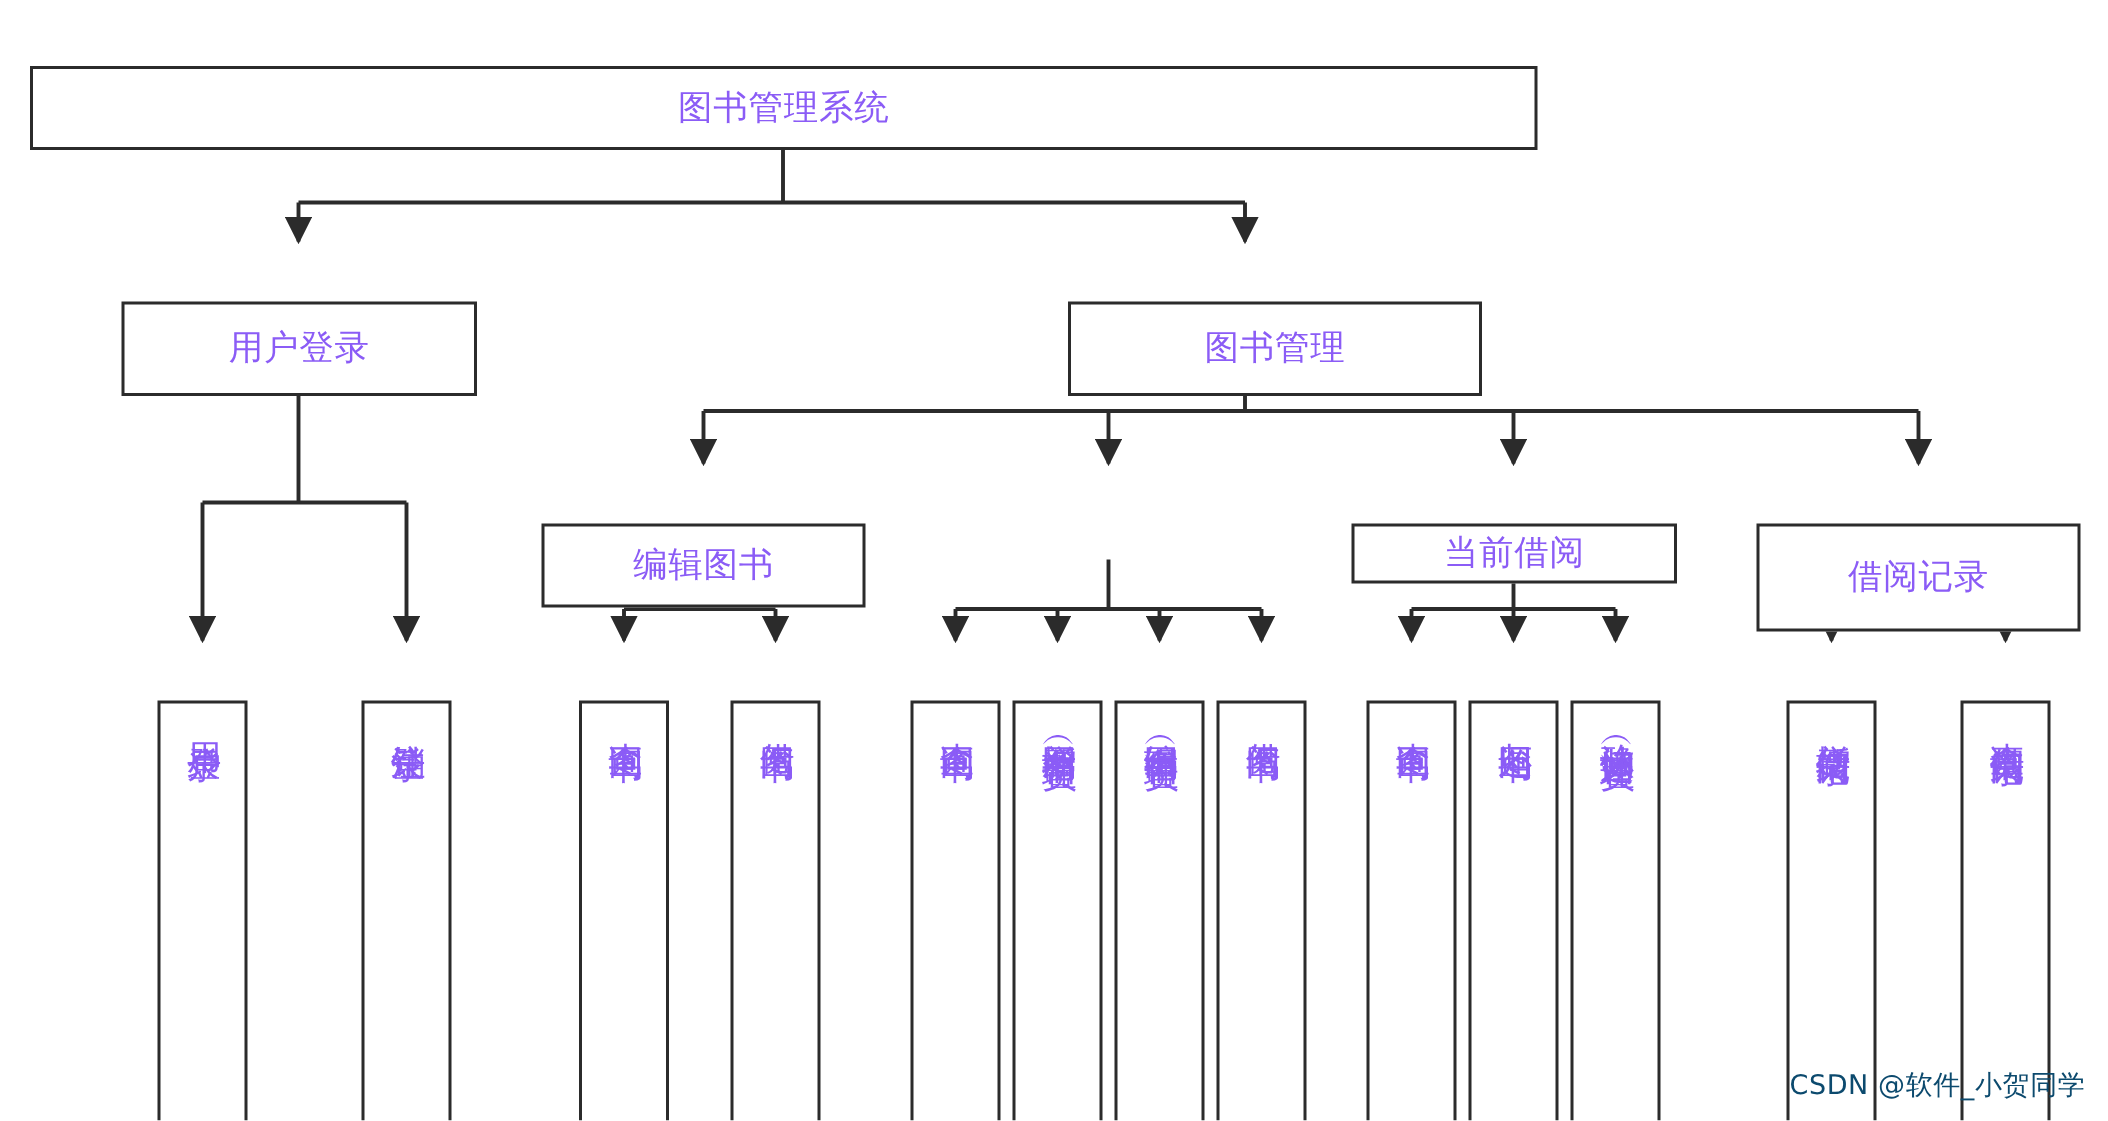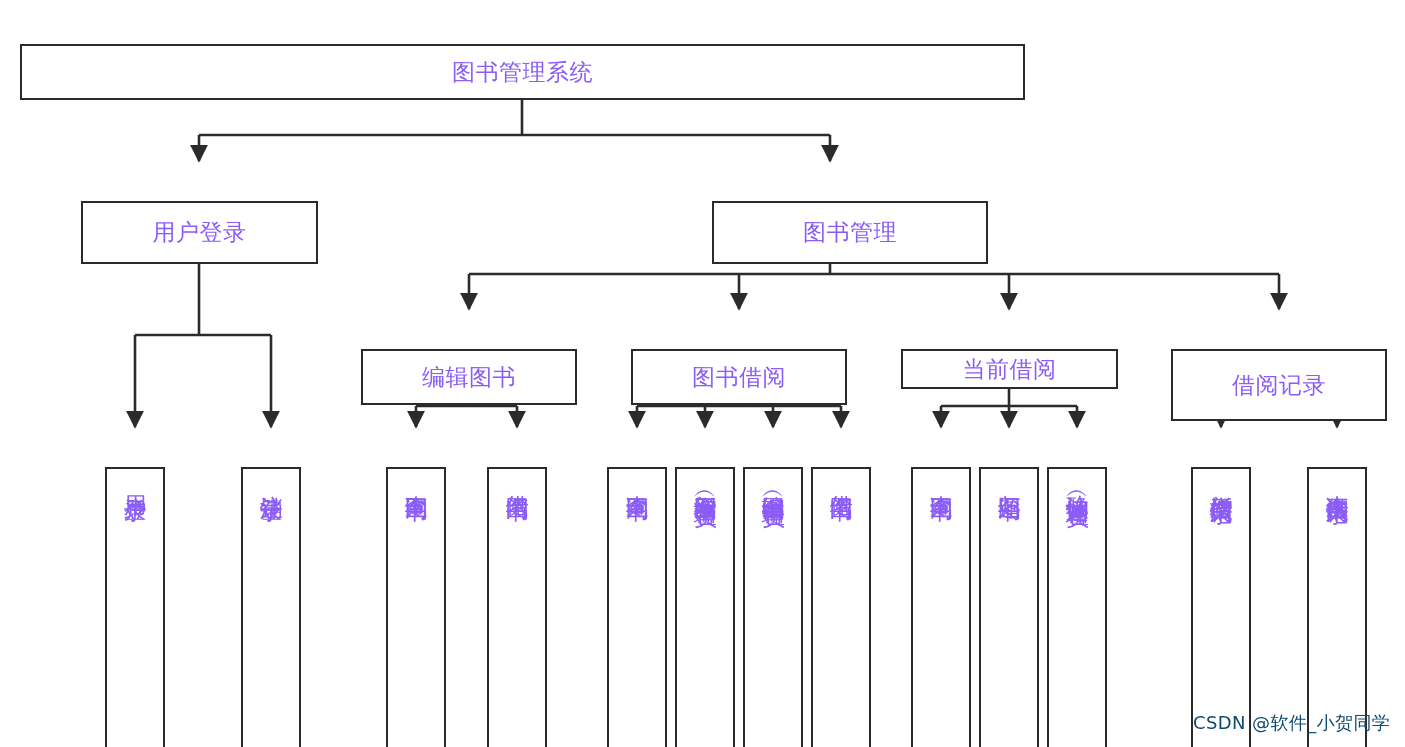--- a/index.html
+++ b/index.html
@@ -141,23 +141,20 @@
   </div>
 
   <div class="node horiz" style="left:712px; top:169px; width:276px; height:63px;">
     <span class="label">图书管理</span>
   </div>
 
   <div class="node horiz" style="left:361px; top:317px; width:216px; height:56px;">
     <span class="label">编辑图书</span>
   </div>
 
-  <div class="node horiz" style="left:631px; top:317px; width:216px; height:56px;">
-    <span class="label">图书借阅</span>
-  </div>
 
   <div class="node horiz" style="left:901px; top:317px; width:217px; height:40px;">
     <span class="label">当前借阅</span>
   </div>
 
   <div class="node horiz" style="left:1171px; top:317px; width:216px; height:72px;">
     <span class="label">借阅记录</span>
   </div>
 
   <div class="node leaf" style="left:105px; top:435px; width:60px; height:299px;">

